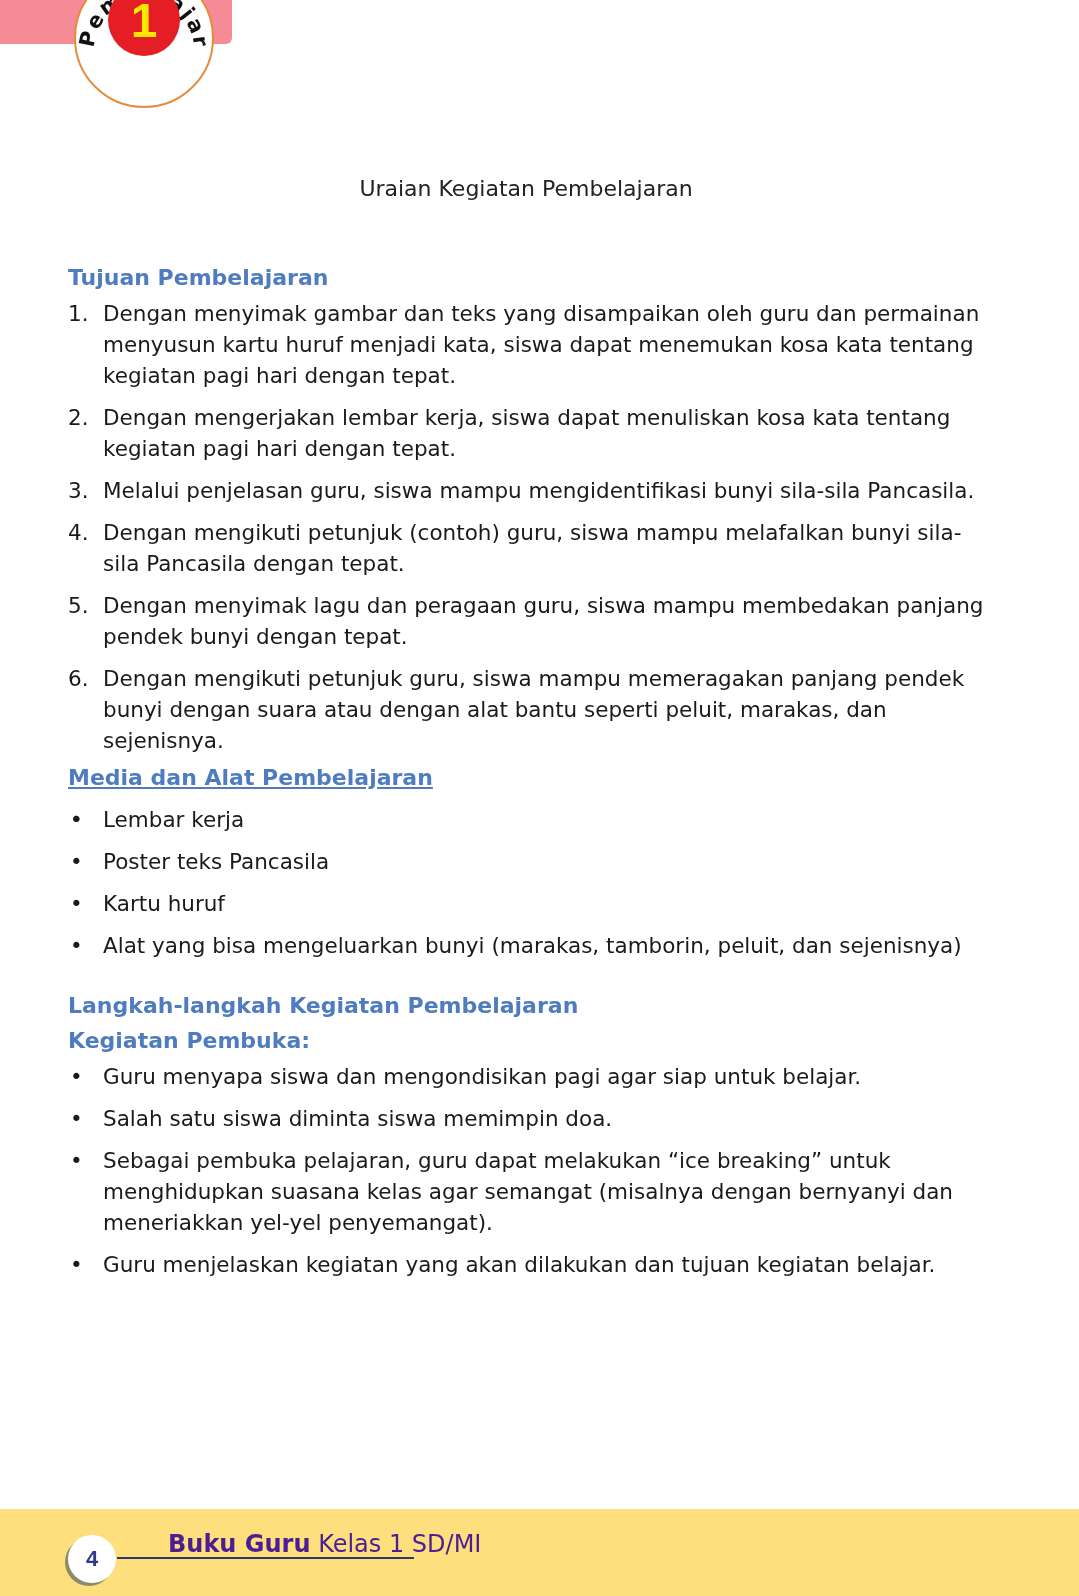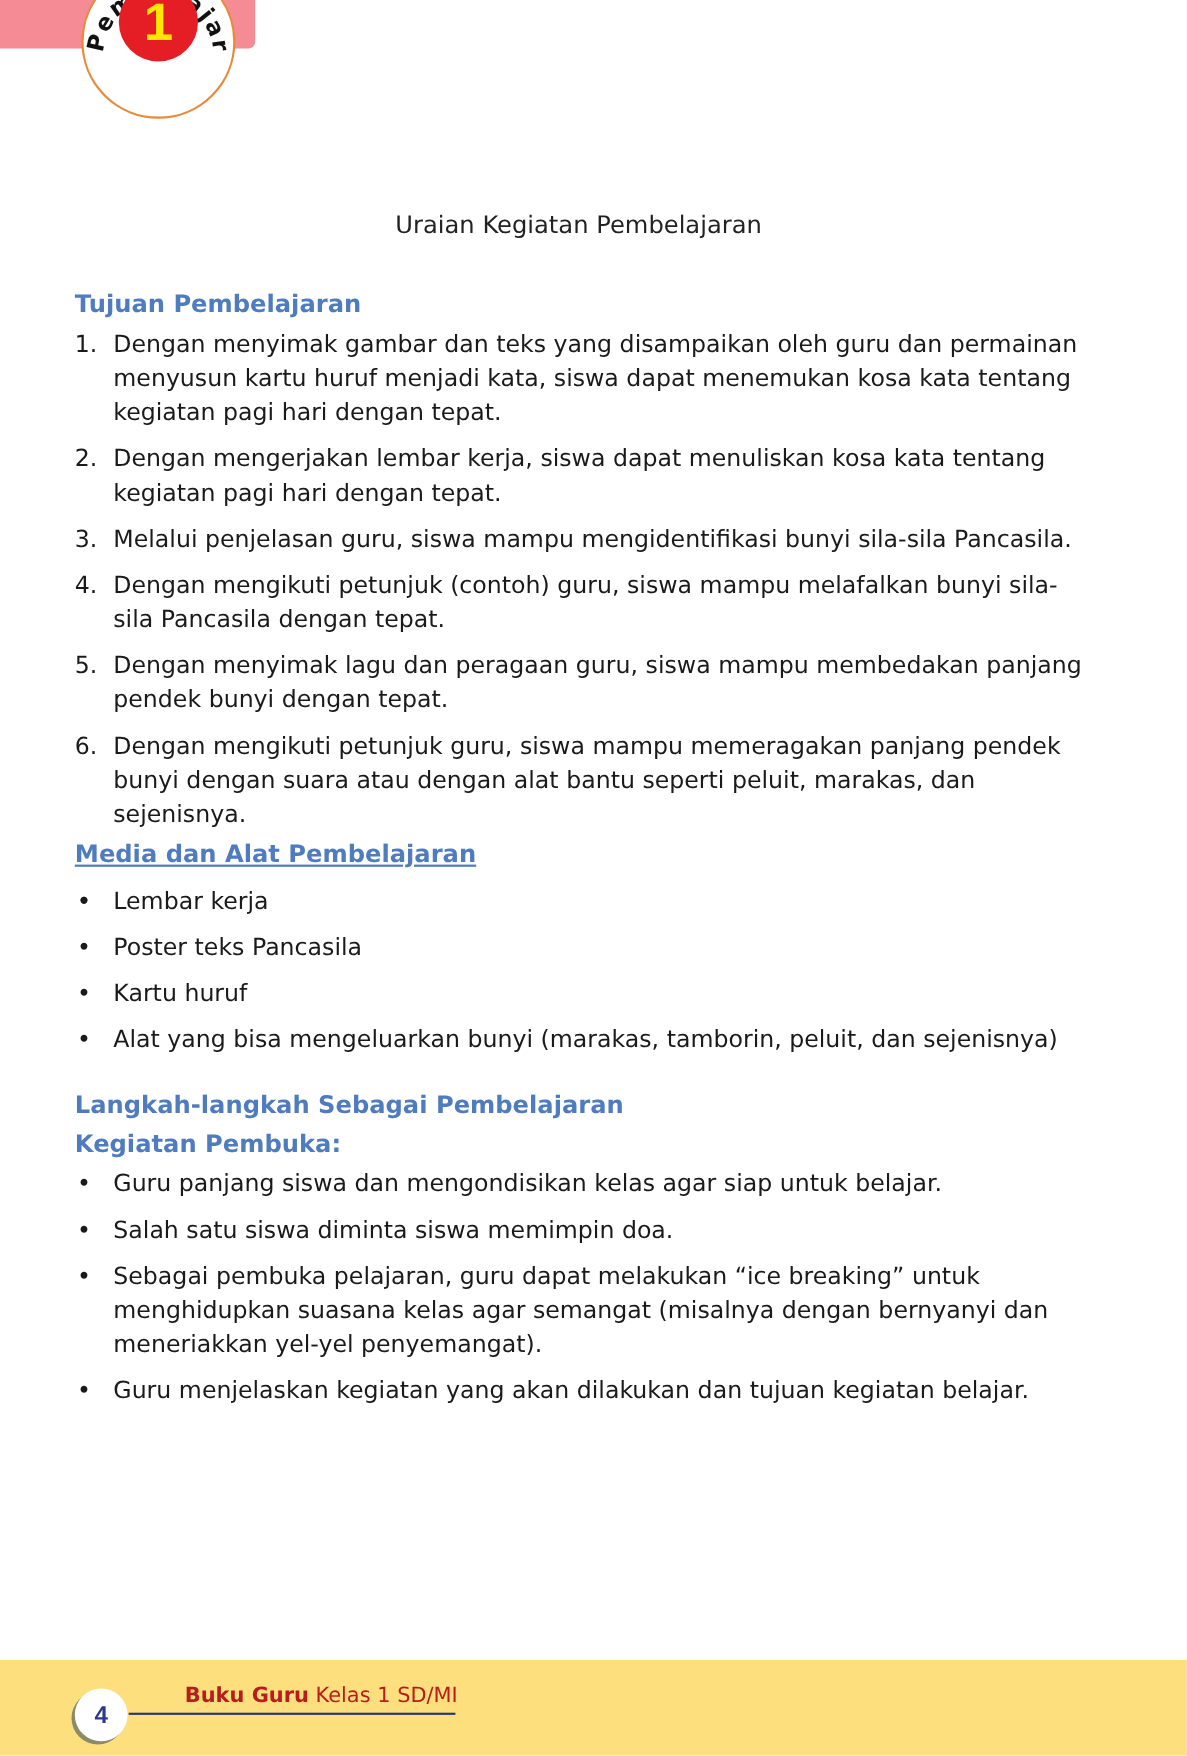--- a/index.html
+++ b/index.html
@@ -20,21 +20,21 @@
     }
     .badge svg { position: absolute; left: 0; top: 0; }
     .badge-num {
       position: absolute; left: 32px; top: 14px; width: 72px; height: 72px;
       border-radius: 50%; background: #e51e25;
       display: flex; align-items: center; justify-content: center;
       color: #ffe600; font-weight: bold; font-size: 48px;
       font-family: "Liberation Sans", sans-serif;
     }
     .doc-title {
-      position: absolute; left: 0; width: 1052px; top: 193px;
+      position: absolute; left: 0; width: 1052px; top: 176px;
       text-align: center; font-size: 22px; color: #222;
     }
     .content {
       position: absolute; left: 68px; top: 262px; width: 920px;
       font-size: 21.5px; line-height: 31px;
     }
     .heading {
       color: #4f7bbf; font-weight: bold; font-size: 22px; margin: 0;
     }
     ol, ul { list-style: none; margin: 0; padding: 0; }
@@ -56,21 +56,21 @@
       box-shadow: -3px 3px 0 #8b8b6a;
       display: flex; align-items: center; justify-content: center;
       color: #2b3a8c; font-weight: bold; font-size: 22px;
       font-family: "Liberation Sans", sans-serif;
     }
     .footer-line {
       position: absolute; left: 117px; top: 1557px; width: 297px; height: 2px;
       background: #2b3a6c;
     }
     .footer-text {
-      position: absolute; left: 168px; top: 1530px; font-size: 19px; color: #b91c1c;
+      position: absolute; left: 168px; top: 1530px; font-size: 24px; color: #4c1d95;
     }
     .footer-text b { font-weight: bold; }
   </style>
 </head>
 <body>
 
 <div class="top-band"></div>
 <div class="badge">
   <svg width="136" height="136" viewBox="0 0 136 136">
     <defs>
@@ -98,24 +98,24 @@
 
   <h2 class="heading h2">Media dan Alat Pembelajaran</h2>
   <ul>
     <li class="item bullet"><span class="marker">•</span></li>
     <li class="item bullet"><span class="marker">•</span><span>Lembar kerja</span></li>
     <li class="item bullet"><span class="marker">•</span><span>Poster teks Pancasila</span></li>
     <li class="item bullet"><span class="marker">•</span><span>Kartu huruf</span></li>
     <li class="item bullet"><span class="marker">•</span><span>Alat yang bisa mengeluarkan bunyi (marakas, tamborin, peluit, dan sejenisnya)</span></li>
   </ul>
 
-  <h2 class="heading h3">Langkah-langkah Sebagai Pembelajaran</h2>
+  <h2 class="heading h3">Langkah-langkah Kegiatan Pembelajaran</h2>
   <h3 class="heading h4">Kegiatan Pembuka:</h3>
   <ul>
-    <li class="item bullet"><span class="marker">•</span><span>Guru panjang siswa dan mengondisikan kelas agar siap untuk belajar.</span></li>
+    <li class="item bullet"><span class="marker">•</span><span>Guru menyapa siswa dan mengondisikan pagi agar siap untuk belajar.</span></li>
     <li class="item bullet"><span class="marker">•</span><span>Salah satu siswa diminta siswa memimpin doa.</span></li>
     <li class="item bullet"><span class="marker">•</span><span>Sebagai pembuka pelajaran, guru dapat melakukan “ice breaking” untuk menghidupkan suasana kelas agar semangat (misalnya dengan bernyanyi dan meneriakkan yel-yel penyemangat).</span></li>
     <li class="item bullet"><span class="marker">•</span><span>Guru menjelaskan kegiatan yang akan dilakukan dan tujuan kegiatan belajar.</span></li>
   </ul>
 </div>
 
 <div class="footer"></div>
 <div class="footer-line"></div>
 <div class="page-num">4</div>
 <div class="footer-text"><b>Buku Guru</b><span> Kelas 1 SD/MI</span></div>

